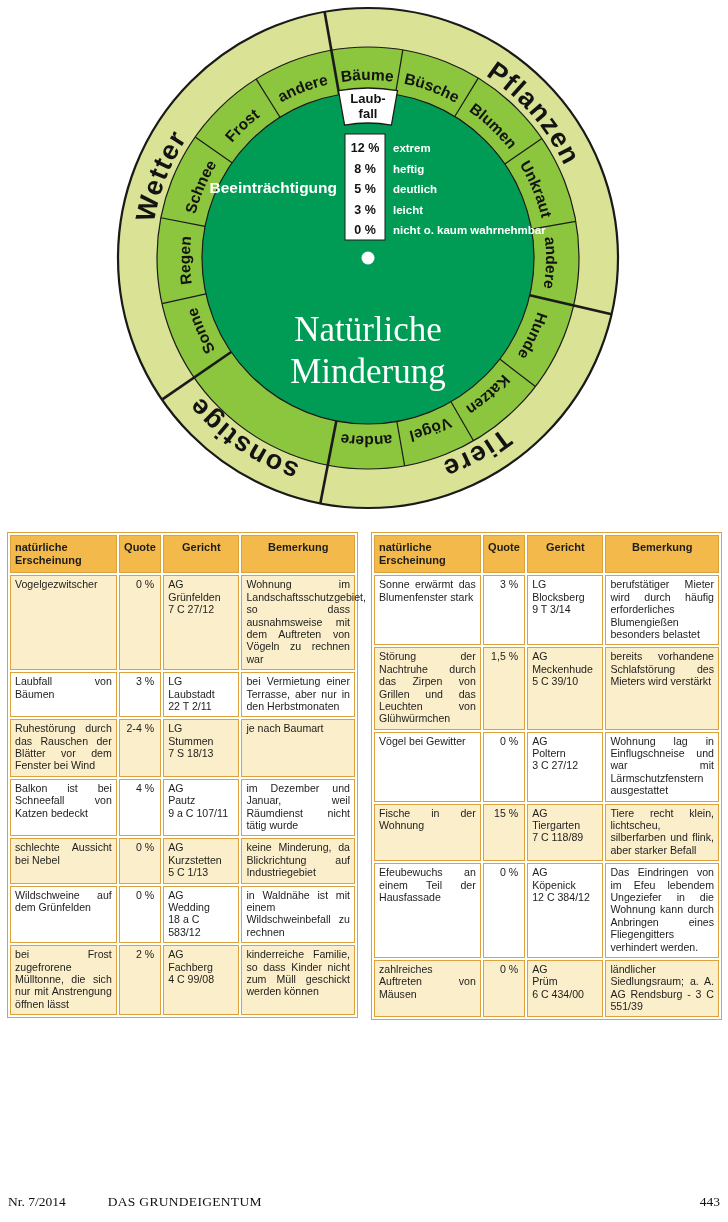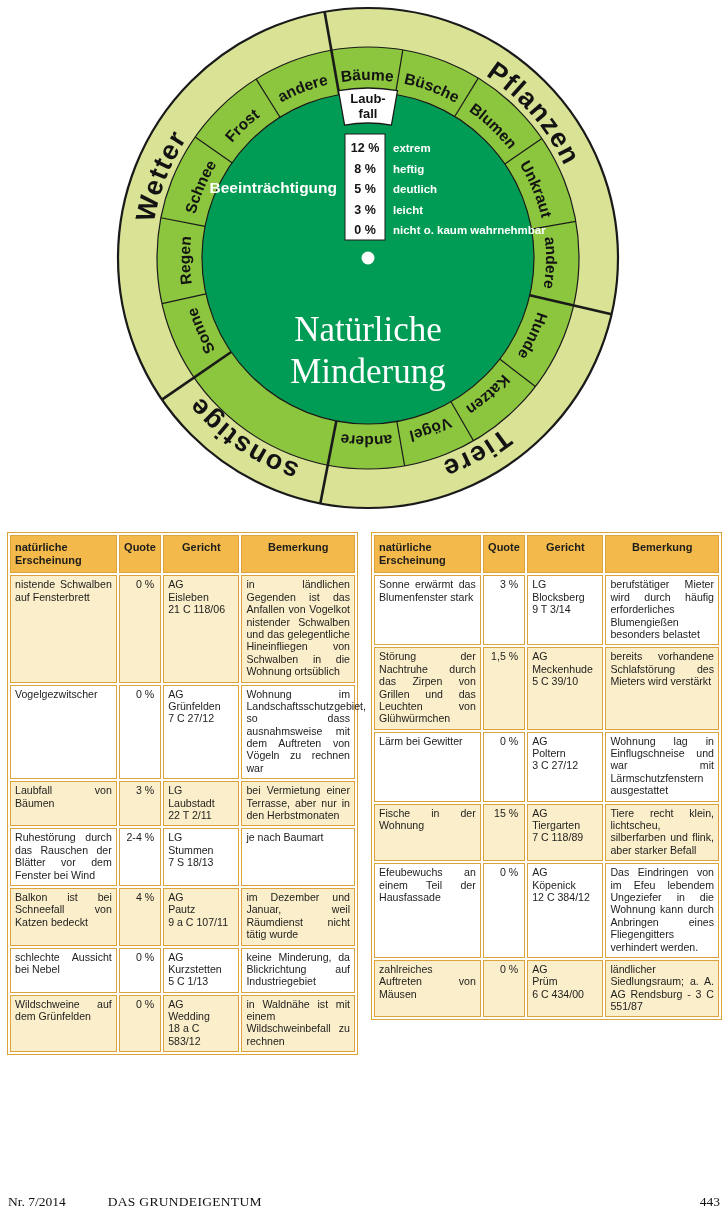--- a/index.html
+++ b/index.html
@@ -135,28 +135,20 @@
         <tr>
           <th class="first">natürliche
 Erscheinung</th>
           <th>Quote</th>
           <th>Gericht</th>
           <th>Bemerkung</th>
         </tr>
       </thead>
     <tbody>
         <tr>
-          <td class="ersch">nistende Schwalben auf Fensterbrett</td>
-          <td class="quote">0 %</td>
-          <td class="gericht">AG
-Eisleben
-21 C 118/06</td>
-          <td class="bem">in ländlichen Gegenden ist das Anfallen von Vogelkot nistender Schwalben und das gelegentliche Hineinfliegen von Schwalben in die Wohnung ortsüblich</td>
-        </tr>
-        <tr>
           <td class="ersch">Vogelgezwitscher</td>
           <td class="quote">0 %</td>
           <td class="gericht">AG
 Grünfelden
 7 C 27/12</td>
           <td class="bem">Wohnung im Landschaftsschutzgebiet, so dass ausnahmsweise mit dem Auftreten von Vögeln zu rechnen war</td>
         </tr>
         <tr>
           <td class="ersch">Laubfall von Bäumen</td>
           <td class="quote">3 %</td>
@@ -189,20 +181,28 @@
 5 C 1/13</td>
           <td class="bem">keine Minderung, da Blickrichtung auf Industriegebiet</td>
         </tr>
         <tr>
           <td class="ersch">Wildschweine auf dem Grünfelden</td>
           <td class="quote">0 %</td>
           <td class="gericht">AG
 Wedding
 18 a C 583/12</td>
           <td class="bem">in Waldnähe ist mit einem Wildschweinbefall zu rechnen</td>
+        </tr>
+        <tr>
+          <td class="ersch">bei Frost zugefrorene Mülltonne, die sich nur mit Anstrengung öffnen lässt</td>
+          <td class="quote">2 %</td>
+          <td class="gericht">AG
+Fachberg
+4 C 99/08</td>
+          <td class="bem">kinderreiche Familie, so dass Kinder nicht zum Müll geschickt werden können</td>
         </tr>
       </tbody>
   </table>
 </div>
 
 <div class="tbl" id="tbl-right">
   <table>
     <colgroup>
         <col style="width:31.5%">
         <col style="width:12.5%">
@@ -229,21 +229,21 @@
         </tr>
         <tr>
           <td class="ersch">Störung der Nachtruhe durch das Zirpen von Grillen und das Leuchten von Glühwürmchen</td>
           <td class="quote">1,5 %</td>
           <td class="gericht">AG
 Meckenhude
 5 C 39/10</td>
           <td class="bem">bereits vorhandene Schlafstörung des Mieters wird verstärkt</td>
         </tr>
         <tr>
-          <td class="ersch">Lärm bei Gewitter</td>
+          <td class="ersch">Vögel bei Gewitter</td>
           <td class="quote">0 %</td>
           <td class="gericht">AG
 Poltern
 3 C 27/12</td>
           <td class="bem">Wohnung lag in Einflugschneise und war mit Lärmschutzfenstern ausgestattet</td>
         </tr>
         <tr>
           <td class="ersch">Fische in der Wohnung</td>
           <td class="quote">15 %</td>
           <td class="gericht">AG
@@ -258,21 +258,21 @@
 Köpenick
 12 C 384/12</td>
           <td class="bem">Das Eindringen von im Efeu lebendem Ungeziefer in die Wohnung kann durch Anbringen eines Fliegengitters verhindert werden.</td>
         </tr>
         <tr>
           <td class="ersch">zahlreiches Auftreten von Mäusen</td>
           <td class="quote">0 %</td>
           <td class="gericht">AG
 Prüm
 6 C 434/00</td>
-          <td class="bem">ländlicher Siedlungsraum; a. A. AG Rendsburg - 3 C 551/87</td>
+          <td class="bem">ländlicher Siedlungsraum; a. A. AG Rendsburg - 3 C 551/39</td>
         </tr>
       </tbody>
   </table>
 </div>
 
 <div class="footer">
   <span>Nr. 7/2014</span>
   <span class="journal">DAS GRUNDEIGENTUM</span>
   <span class="pagenum">443</span>
 </div>

